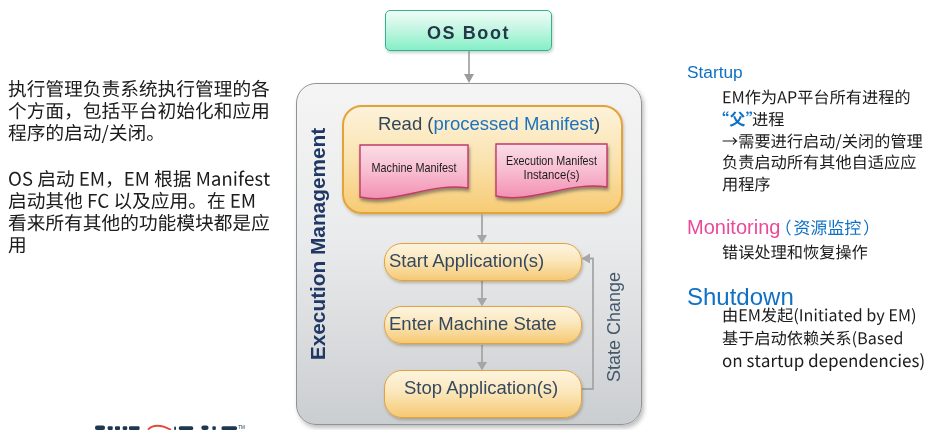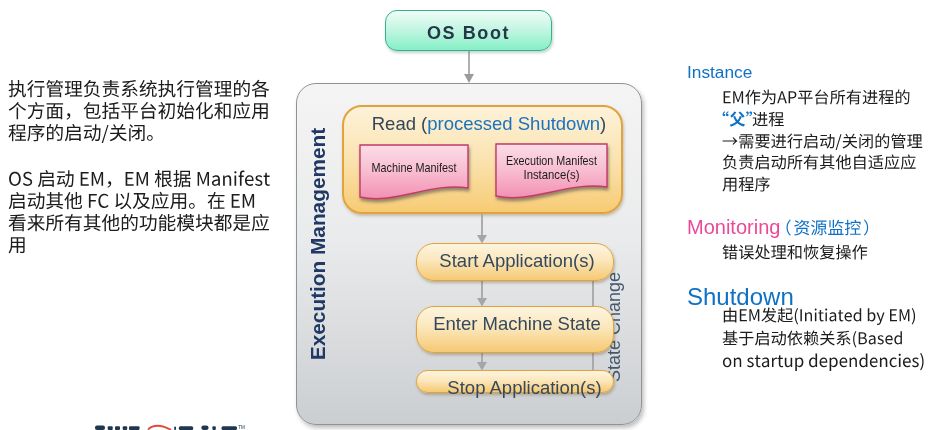--- a/index.html
+++ b/index.html
@@ -1,26 +1,26 @@
 <!DOCTYPE html>
 <html><head><meta charset="utf-8">
 <style>
 * { margin:0; padding:0; box-sizing:border-box; }
 html,body { width:936px; height:430px; background:#ffffff; overflow:hidden;
   font-family:"Liberation Sans", sans-serif; }
 .abs { position:absolute; }
 .vtx { position:absolute; white-space:nowrap; transform:translate(-50%,-50%) rotate(-90deg); }
 .obox { position:absolute; border:1.5px solid #e2a33d; border-radius:18px;
   background:linear-gradient(180deg,#fdf4df 0%,#fbe7bc 45%,#f6c973 100%);
-  color:#35495e; font-size:18.5px; text-align:center;
-  box-shadow:1px 2px 3px rgba(100,80,40,.35);margin-left:32px; }
+  color:#35495e; font-size:18.5px; text-align:left;
+  box-shadow:1px 2px 3px rgba(100,80,40,.35); }
 </style></head>
 <body style="position:relative">
 
-<div class="abs" style="left:385px;top:10px;width:167px;height:41px;border-radius:12px;
+<div class="abs" style="left:385px;top:10px;width:167px;height:41px;border-radius:5px;
   border:1.5px solid #36b08f; background:linear-gradient(180deg,#effdf7 0%,#c5f6e3 45%,#85efc7 100%);
   box-shadow:1px 2px 3px rgba(60,110,90,.3);
   display:flex;align-items:center;justify-content:center;padding-top:5px;
   font-weight:bold;font-size:18px;letter-spacing:1.6px;color:#243847">OS Boot</div>
 
 <svg class="abs" style="left:462px;top:51px" width="14" height="32">
   <line x1="7" y1="0" x2="7" y2="24" stroke="#999b9d" stroke-width="1.6"></line>
   <path d="M2,23 L12,23 L7,32 Z" fill="#999b9d"></path>
 </svg>
 
@@ -28,21 +28,21 @@
   border:1.5px solid #8f9396;
   background:linear-gradient(180deg,#f4f4f4 0%,#eaebec 45%,#cbced1 100%);
   box-shadow:2px 3px 4px rgba(0,0,0,.25)"></div>
 
 <div class="vtx" style="left:318px;top:243.5px;font-weight:bold;font-size:20.8px;color:#1f3864">Execution Management</div>
 
 <div class="abs" style="left:342px;top:105px;width:281px;height:109px;border-radius:20px;
   border:2px solid #e2a33d;
   background:linear-gradient(180deg,#fdf2d9 0%,#fae3b0 50%,#f7cb74 100%);
   box-shadow:1px 2px 3px rgba(100,80,40,.3)"></div>
-<div class="abs" style="left:342px;top:113px;width:281px;padding-left:13px;text-align:center;font-size:18.5px;color:#33475a">Read (<span style="color:#1a73c0">processed Shutdown</span>)</div>
+<div class="abs" style="left:342px;top:113px;width:281px;padding-left:13px;text-align:center;font-size:18.5px;color:#33475a">Read (<span style="color:#1a73c0">processed Manifest</span>)</div>
 
 <svg class="abs" style="left:355px;top:140px" width="260" height="68" viewBox="0 0 260 68">
   <defs>
     <linearGradient id="pg" x1="0" y1="0" x2="0" y2="1">
       <stop offset="0" stop-color="#fbdde7"></stop>
         <stop offset="0.5" stop-color="#f8bcd0"></stop>
         <stop offset="1" stop-color="#f290b3"></stop>
     </linearGradient>
     <filter id="ds" x="-20%" y="-20%" width="140%" height="150%">
       <feDropShadow dx="1" dy="2.8" stdDeviation="1.8" flood-color="#444" flood-opacity="0.55"></feDropShadow>
@@ -68,24 +68,24 @@
   <path d="M2,17 L12,17 L7,25.5 Z" fill="#a6a6a6"></path>
 </svg>
 
 <svg class="abs" style="left:580px;top:252px" width="22" height="145">
   <path d="M4,6.5 L13,6.5 L13,137 L2,137" fill="none" stroke="#a6a6a6" stroke-width="1.8"></path>
   <path d="M10,1.5 L10,11.5 L1.5,6.5 Z" fill="#a6a6a6"></path>
 </svg>
 <div class="vtx" style="left:614.3px;top:326.5px;font-size:18px;color:#44576b">State Change</div>
 
 <div class="obox" style="left:384px;top:243px;width:198px;height:37.5px;line-height:33.5px;padding-left:4px">Start Application(s)</div>
-<div class="obox" style="left:384px;top:306px;width:198px;height:47px;line-height:34px;padding-left:4px">Enter Machine State</div>
-<div class="obox" style="left:384px;top:370px;width:198px;height:23px;line-height:34px;padding-left:19px">Stop Application(s)</div>
+<div class="obox" style="left:384px;top:306px;width:198px;height:38px;line-height:34px;padding-left:4px">Enter Machine State</div>
+<div class="obox" style="left:384px;top:370px;width:198px;height:48px;line-height:34px;padding-left:19px">Stop Application(s)</div>
 
-<div class="abs" style="left:687px;top:62.3px;font-size:17.3px;color:#0f71c5">Instance</div>
+<div class="abs" style="left:687px;top:62.3px;font-size:17.3px;color:#0f71c5">Startup</div>
 <div class="abs" style="left:687px;top:215.5px;font-size:20px;color:#ec4899">Monitoring</div>
 <div class="abs" style="left:687px;top:283.4px;font-size:24px;color:#0f71c5">Shutdown</div>
 
 <svg class="abs" style="left:93px;top:423px" width="156" height="7" viewBox="0 0 156 7">
   <g fill="#1f3750">
     <rect x="2" y="2.6" width="10" height="4.4" rx="2"></rect>
     <rect x="14.7" y="3.2" width="5" height="3.8" rx="1"></rect>
     <rect x="22" y="3.2" width="5" height="3.8" rx="1"></rect>
     <rect x="29.7" y="3.2" width="4.5" height="3.8" rx="1"></rect>
     <rect x="36" y="3.2" width="10.5" height="3.8" rx="1"></rect>

